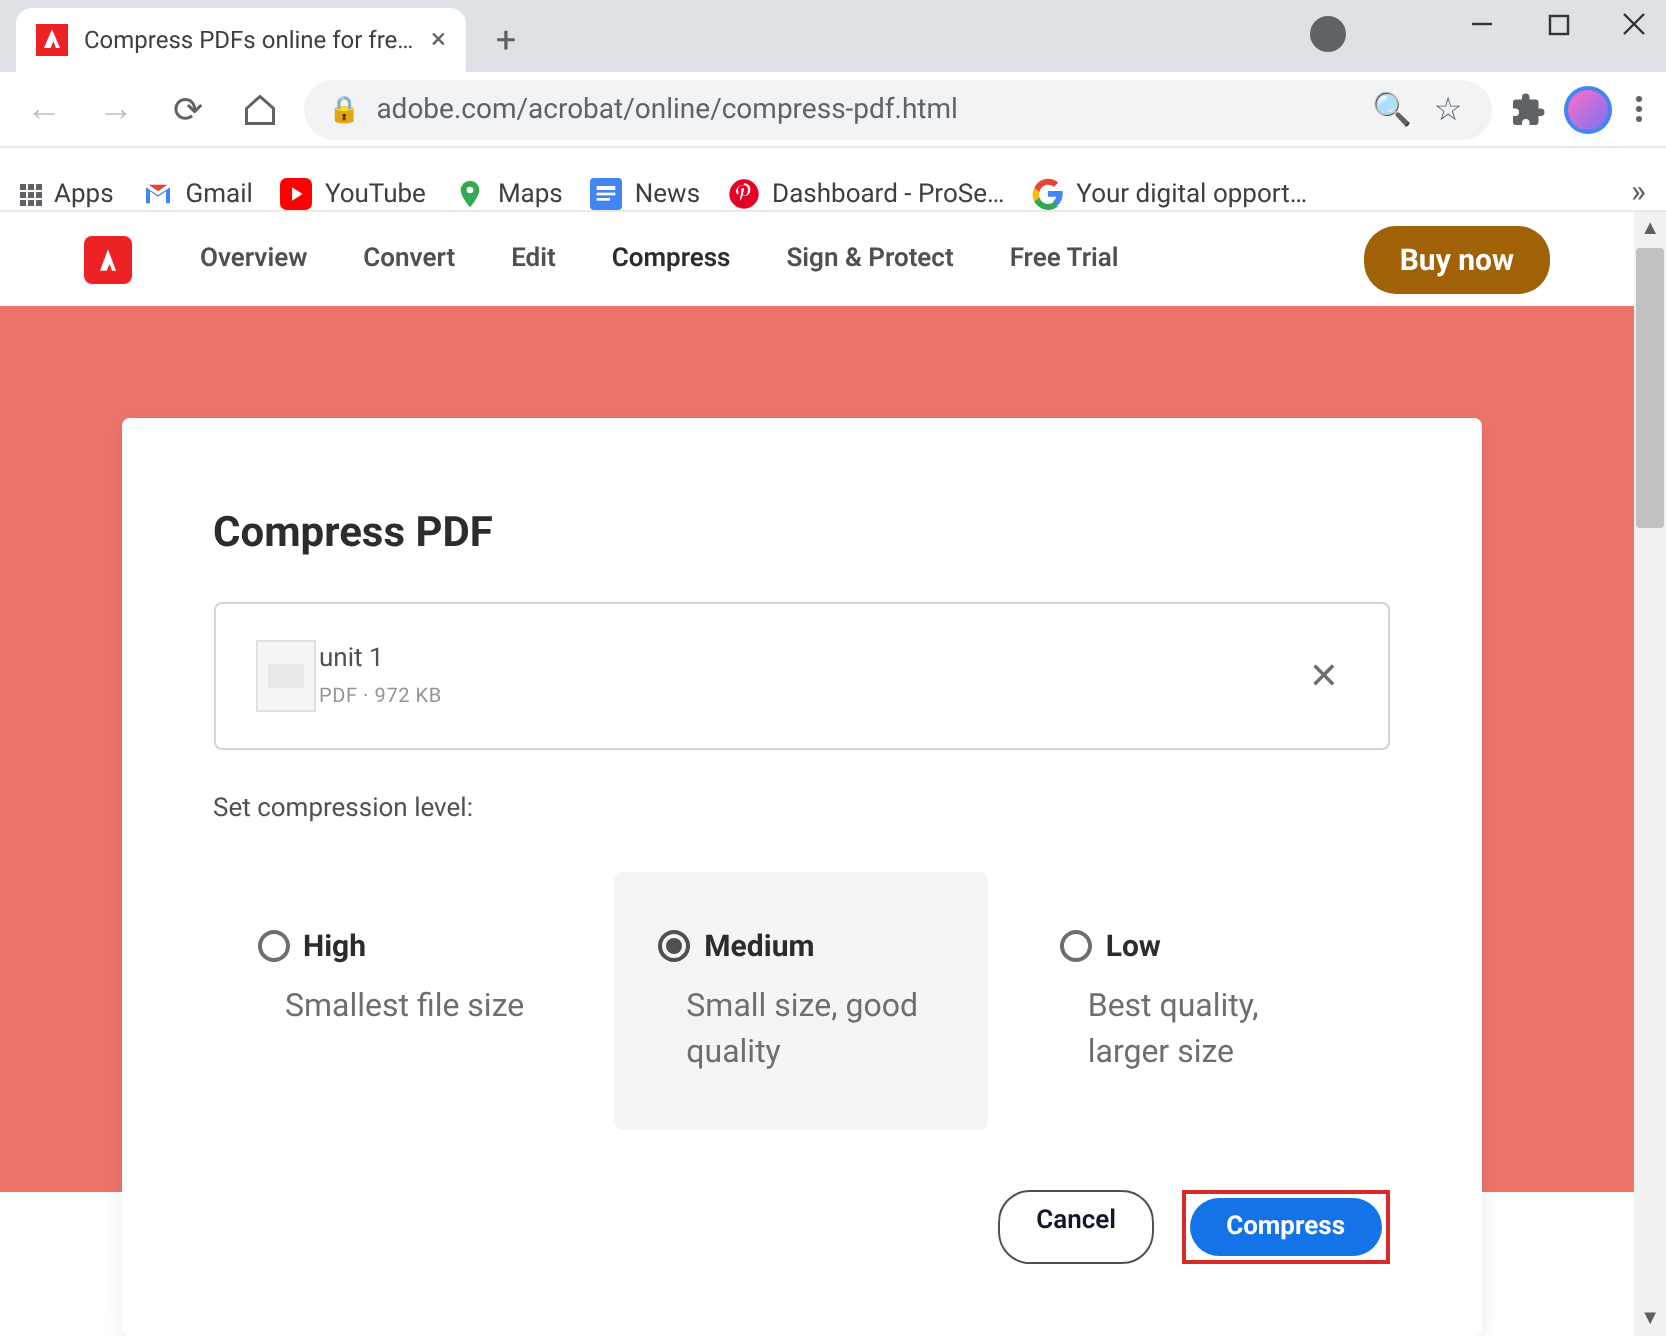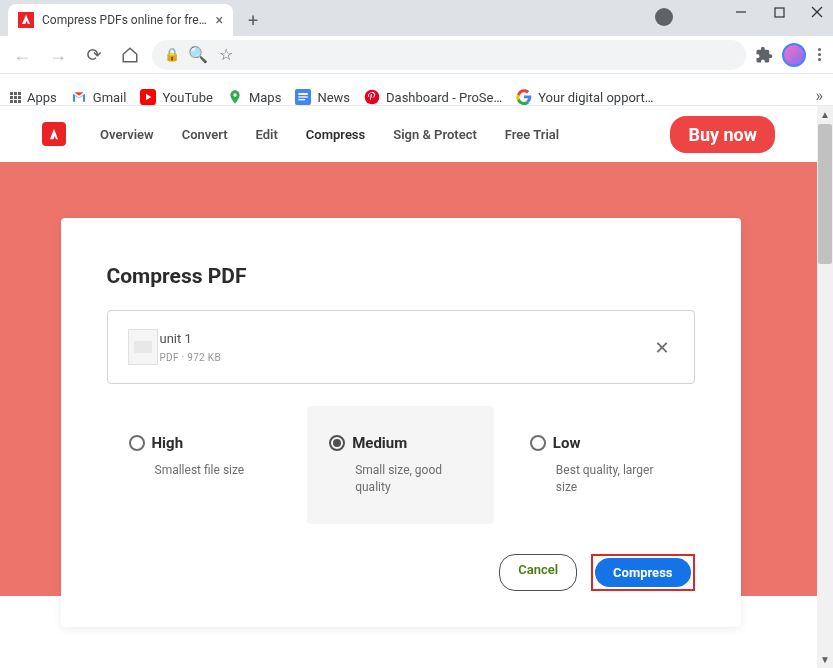--- a/index.html
+++ b/index.html
@@ -43,21 +43,21 @@
     .page-content { height: 100%; margin-right: 16px; display: flex; flex-direction: column; }
 
     
     .adobe-header { height: 56px; background: #fff; display: flex; align-items: center; padding: 0 42px 0 42px; gap: 26px; }
     .adobe-logo { width: 24px; height: 24px; background: #ed2224; border-radius: 4px; display: flex; align-items: center; justify-content: center; }
     .adobe-logo svg { width: 16px; height: 16px; }
     .adobe-brand { font-size: 14px; font-weight: 700; color: #2c2c2c; }
     .adobe-nav { display: flex; gap: 28px; margin-left: 8px; }
     .adobe-nav-item { font-size: 13px; color: #505050; font-weight: 600; }
     .adobe-nav-item.active { color: #2c2c2c; }
-    .buy-now { margin-left: auto; background: #ef4444; color: #fff; border-radius: 16px; font-size: 18px; font-weight: 700; padding: 8px 18px; }
+    .buy-now { margin-left: auto; background: #a16207; color: #fff; border-radius: 16px; font-size: 15px; font-weight: 700; padding: 8px 18px; }
 
     
     .hero { background: #ed746b; flex: 1; padding: 56px 16px 0 0; position: relative; }
     .hero-white-strip { position: absolute; bottom: 0; left: 0; right: 0; height: 72px; background: #fff; }
 
     
     .card { background: #fff; width: 680px; margin: 0 auto; border-radius: 4px; padding: 46px 46px 36px 46px; box-shadow: 0 2px 10px rgba(0,0,0,0.08); position: relative; z-index: 1; }
     .card-title { font-size: 21px; font-weight: 700; color: #2c2c2c; margin-bottom: 22px; }
 
     .file-box { border: 1px solid #d3d3d3; border-radius: 4px; padding: 18px 20px; display: flex; align-items: center; gap: 2px; margin-bottom: 22px; }
@@ -71,24 +71,24 @@
     .compression-label { font-size: 13px; color: #505050; margin-bottom: 24px; }
 
     .options-row { display: flex; gap: 14px; margin-bottom: 30px; }
     .option { flex: 1; padding: 28px 22px; border-radius: 4px; }
     .option.selected { background: #f5f5f5; }
     .opt-head { display: flex; align-items: center; gap: 7px; margin-bottom: 10px; }
     .radio { width: 16px; height: 16px; border: 2px solid #6e6e6e; border-radius: 50%; display: flex; align-items: center; justify-content: center; flex-shrink: 0; }
     .radio.checked { border-color: #505050; }
     .radio.checked::after { content: ''; width: 8px; height: 8px; background: #505050; border-radius: 50%; }
     .opt-title { font-size: 15px; font-weight: 700; color: #2c2c2c; }
-    .opt-desc { font-size: 12px; color: #6e6e6e; margin-left: 26px; line-height: 1.4; }
+    .opt-desc { font-size: 16px; color: #6e6e6e; margin-left: 14px; line-height: 1.4; }
 
     .actions-row { display: flex; justify-content: flex-end; gap: 14px; }
-    .btn-cancel { border: 1.5px solid #505050; color: #4d7c0f; background: #fff; border-radius: 16px; font-size: 13px; font-weight: 600; padding: 7px 18px; }
+    .btn-cancel { border: 1.5px solid #505050; color: #0f172a; background: #fff; border-radius: 16px; font-size: 13px; font-weight: 600; padding: 7px 18px; }
     .btn-compress-wrap { border: 2.5px solid #d92929; padding: 2px; }
     .btn-compress { background: #1473e6; color: #fff; border-radius: 16px; font-size: 13px; font-weight: 700; padding: 7px 18px; }
   </style>
 </head>
 <body>
 
 <div class="titlebar">
   <div class="tab">
     <svg class="tab-favicon" viewBox="0 0 24 24">
         <rect width="24" height="24" fill="#ed2224"></rect>
@@ -123,20 +123,21 @@
   <div class="nav-btn disabled">←</div>
   <div class="nav-btn disabled">→</div>
   <div class="nav-btn">⟳</div>
   <div class="nav-btn">
       <svg width="18" height="18" viewBox="0 0 24 24" fill="none" stroke="#5f6368" stroke-width="2">
         <path d="M3 11 L12 3 L21 11 V21 H3 Z"></path>
       </svg>
     </div>
   <div class="addressbar">
     <span class="lock-icon">🔒</span>
+    <span class="url-text">adobe.com/acrobat/online/compress-pdf.html</span>
     <span class="addr-icon">🔍</span>
     <span class="addr-icon">☆</span>
   </div>
   <div class="addr-icon">
       <svg width="18" height="18" viewBox="0 0 24 24" fill="#5f6368">
         <path d="M20.5 11H19V7a2 2 0 0 0-2-2h-4V3.5a2.5 2.5 0 0 0-5 0V5H4a2 2 0 0 0-2 2v4h1.5a2.5 2.5 0 0 1 0 5H2v4a2 2 0 0 0 2 2h4v-1.5a2.5 2.5 0 0 1 5 0V22h4a2 2 0 0 0 2-2v-4h1.5a2.5 2.5 0 0 0 0-5z"></path>
       </svg>
     </div>
   <div class="avatar"></div>
   <div class="menu-dots">
@@ -238,20 +239,21 @@
           <div class="file-thumb">
               <div class="file-thumb-inner"></div>
             </div>
           <div class="file-info">
             <div class="file-name">unit 1</div>
             <div class="file-meta">PDF · 972 KB</div>
           </div>
           <div class="file-remove">✕</div>
         </div>
 
+        <div class="compression-label">Set compression level:</div>
 
         <div class="options-row">
           <div class="option">
             <div class="opt-head">
               <div class="radio"></div>
               <div class="opt-title">High</div>
             </div>
             <div class="opt-desc">Smallest file size</div>
           </div>
           <div class="option selected">

